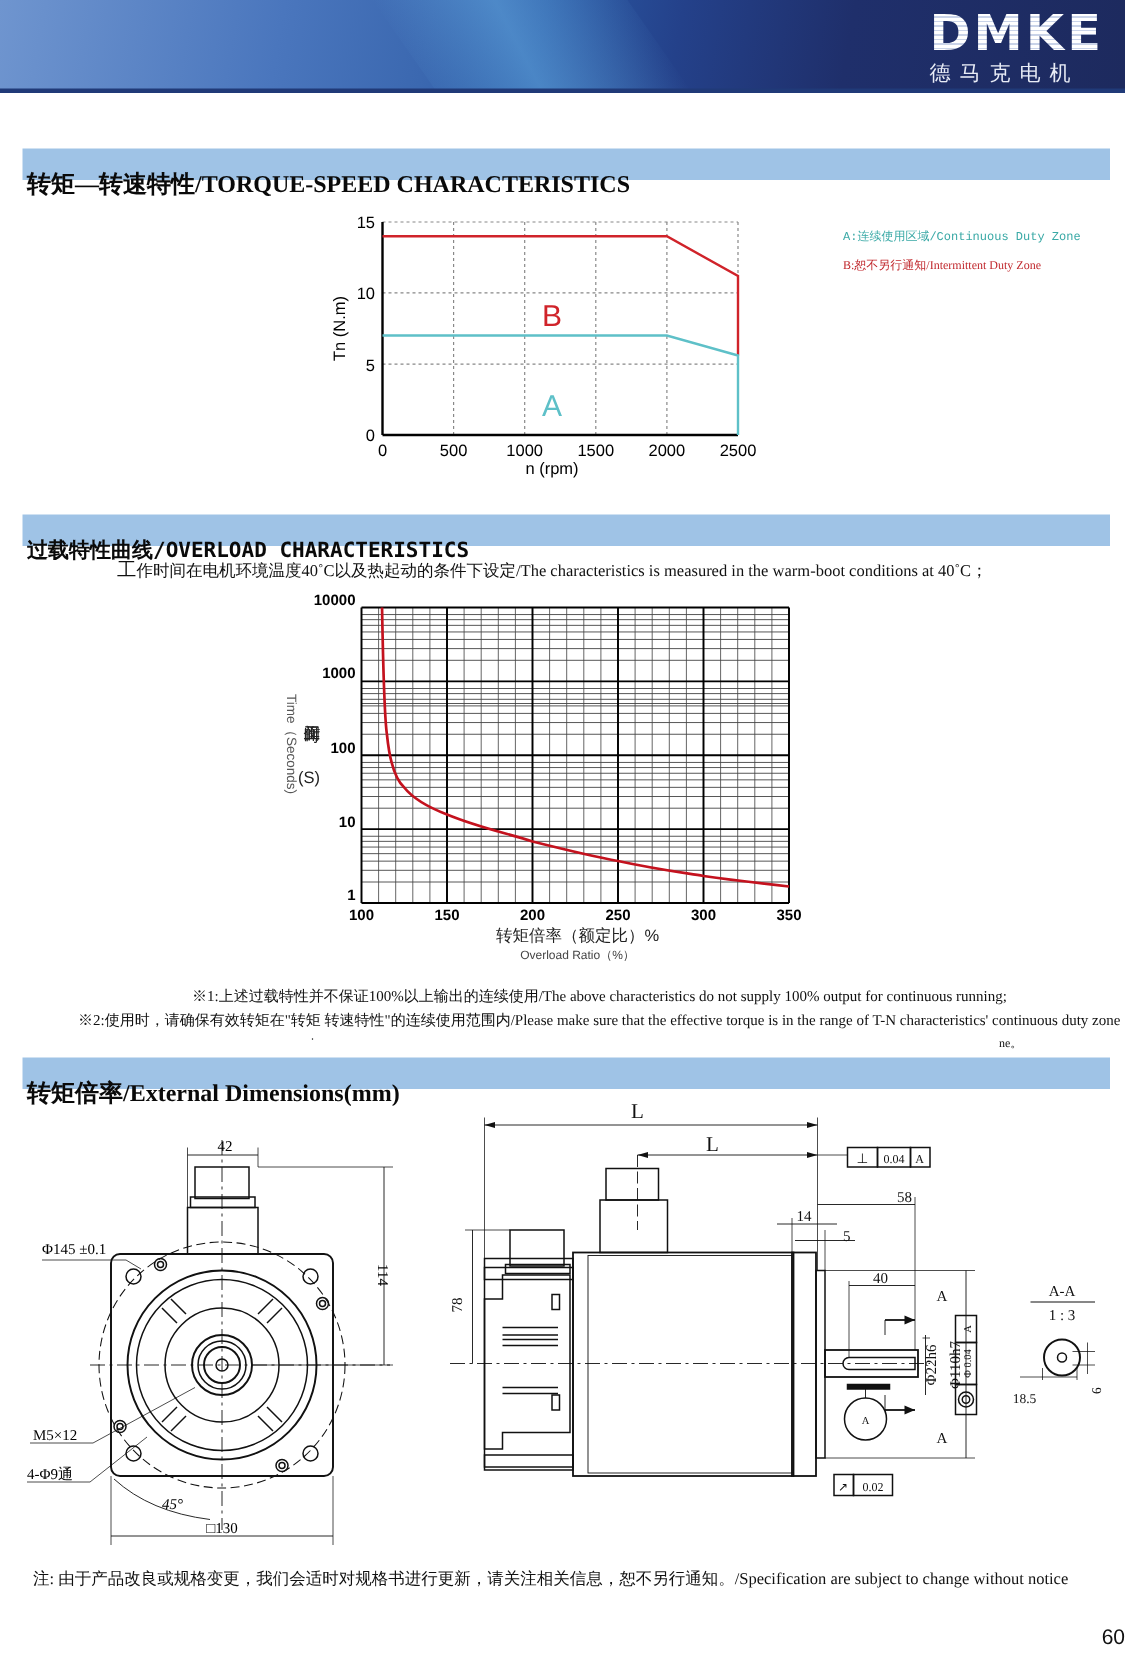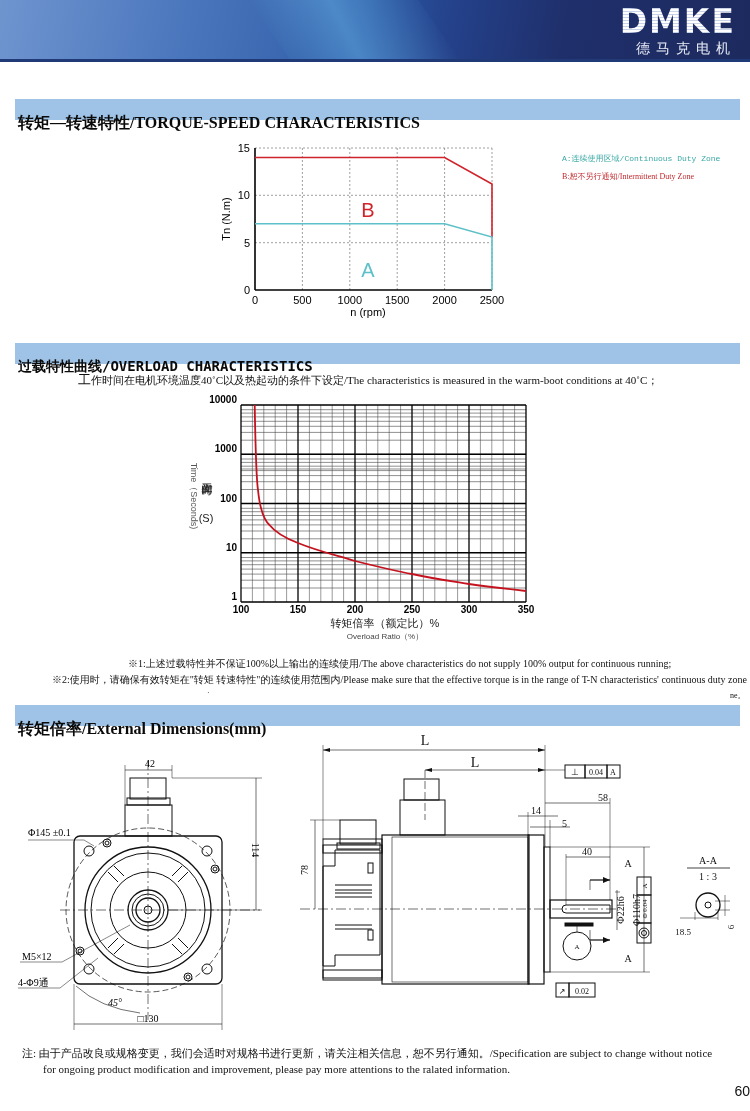--- a/index.html
+++ b/index.html
@@ -2,21 +2,21 @@
 <html><head>
 <meta charset="utf-8">
 <style>
   * { box-sizing: border-box; margin: 0; padding: 0; }
   body { width: 750px; height: 1111px; background: #ffffff; font-family: "Liberation Serif", serif; color: #111; position: relative; overflow: hidden; }
   .header { position: absolute; left: 0; top: 0; width: 750px; height: 62px;
     background: linear-gradient(100deg, #6f95cf 0%, #4a76bd 25%, #3b68b0 38%, #2b5aa5 48%, #24418a 60%, #1f2f6b 75%, #1d2a5e 100%); }
   .header .stripe { position: absolute; left: 270px; top: 0; width: 170px; height: 62px;
     background: linear-gradient(100deg, rgba(120,180,230,0) 0%, rgba(100,170,225,0.55) 45%, rgba(60,120,200,0) 100%); transform: skewX(35deg); }
   .header .bottomline { position: absolute; left: 0; bottom: 0; width: 750px; height: 3px; background: #203a78; }
-  .logo { position: absolute; right: 14px; top: 6px; text-align: right; color: #fff; }
+  .logo { position: absolute; right: 14px; top: 6px; text-align: left; color: #fff; }
   .logo .brand { font-family: "DejaVu Sans", sans-serif; font-weight: bold; font-size: 33px; letter-spacing: 2px; line-height: 32px;
     background: repeating-linear-gradient(180deg, #ffffff 0px, #ffffff 2px, #c9d3e8 2px, #c9d3e8 3px); -webkit-background-clip: text; background-clip: text; color: transparent; }
   .logo .cn { font-family: "DejaVu Sans", sans-serif; font-size: 14px; letter-spacing: 6px; margin-top: 2px; color: #e8ecf6; }
 
   .section-bar { position: absolute; left: 15px; width: 725px; height: 21px; background: #9fc3e6; }
   .section-bar span { position: absolute; left: 3px; top: 1px; font-weight: bold; font-size: 16px; color: #0a0a0a; white-space: nowrap; margin-top: 13px; }
   .section-bar.mono span { font-family: "DejaVu Sans Mono", monospace; font-size: 14px; top: 2px; }
 
   .legend { position: absolute; left: 562px; top: 150px; font-size: 8px; line-height: 18px; }
   .legend .a { color: #3aa9a6; font-family: Liberation Mono, monospace; }
@@ -190,21 +190,21 @@
     <text x="36" y="132" font-size="11" text-anchor="middle">(S)</text>
     <text x="0" y="0" font-size="9" fill="#555" text-anchor="middle" transform="translate(21,106) rotate(90)">Time（Seconds)</text>
   </g>
   <text x="215" y="237" font-size="11" fill="#222" text-anchor="middle" font-family="Liberation Serif, serif">转矩倍率（额定比）%</text>
   <text x="215" y="249" font-size="8" fill="#444" text-anchor="middle" font-family="Liberation Serif, serif">Overload Ratio（%）</text>
 </svg>
 
 <div class="note-line" style="left:128px; top:657px;">※1:上述过载特性并不保证100%以上输出的连续使用/The above characteristics do not supply 100% output for continuous running;</div>
 <div class="note-line" style="left:52px; top:673px;">※2:使用时，请确保有效转矩在"转矩 转速特性"的连续使用范围内/Please make sure that the effective torque is in the range of T-N characteristics' continuous duty zone</div>
 <div class="note-line" style="left:207px; top:688px; font-size:8px;">·</div>
-<div class="note-line" style="left:730px; top:690px; font-size:8px;">ne。</div>
+<div class="note-line" style="left:666px; top:690px; font-size:8px;">ne。</div>
 
 <div class="section-bar" style="top:705px">
   <span>转矩倍率/External Dimensions(mm)</span>
 </div>
 
 <svg class="dim" style="position:absolute;left:0;top:740px" width="290" height="300" viewBox="0 0 290 300">
   <g fill="none" stroke="#111" stroke-width="1">
 
     <circle cx="148" cy="170" r="82" stroke-dasharray="6,3" stroke-width="0.7"></circle>
 
@@ -386,15 +386,14 @@
     <text x="338" y="232" text-anchor="middle">A</text>
     <text x="418" y="134" text-anchor="middle">A-A</text>
     <text x="418" y="150" text-anchor="middle">1 : 3</text>
     <text x="393" y="205" text-anchor="middle" font-size="9">18.5</text>
     <text x="0" y="0" text-anchor="middle" font-size="9" transform="translate(444,197) rotate(-90)">6</text>
   </g>
 </svg>
 
 <div class="footnote">
   <div>注:  由于产品改良或规格变更，我们会适时对规格书进行更新，请关注相关信息，恕不另行通知。/Specification are subject to change without notice</div>
-  <div class="indent">for ongoing product modification and improvement, please pay more attentions to the ralated information.</div>
 </div>
 <div class="pagenum">60</div>
 
 </body></html>

